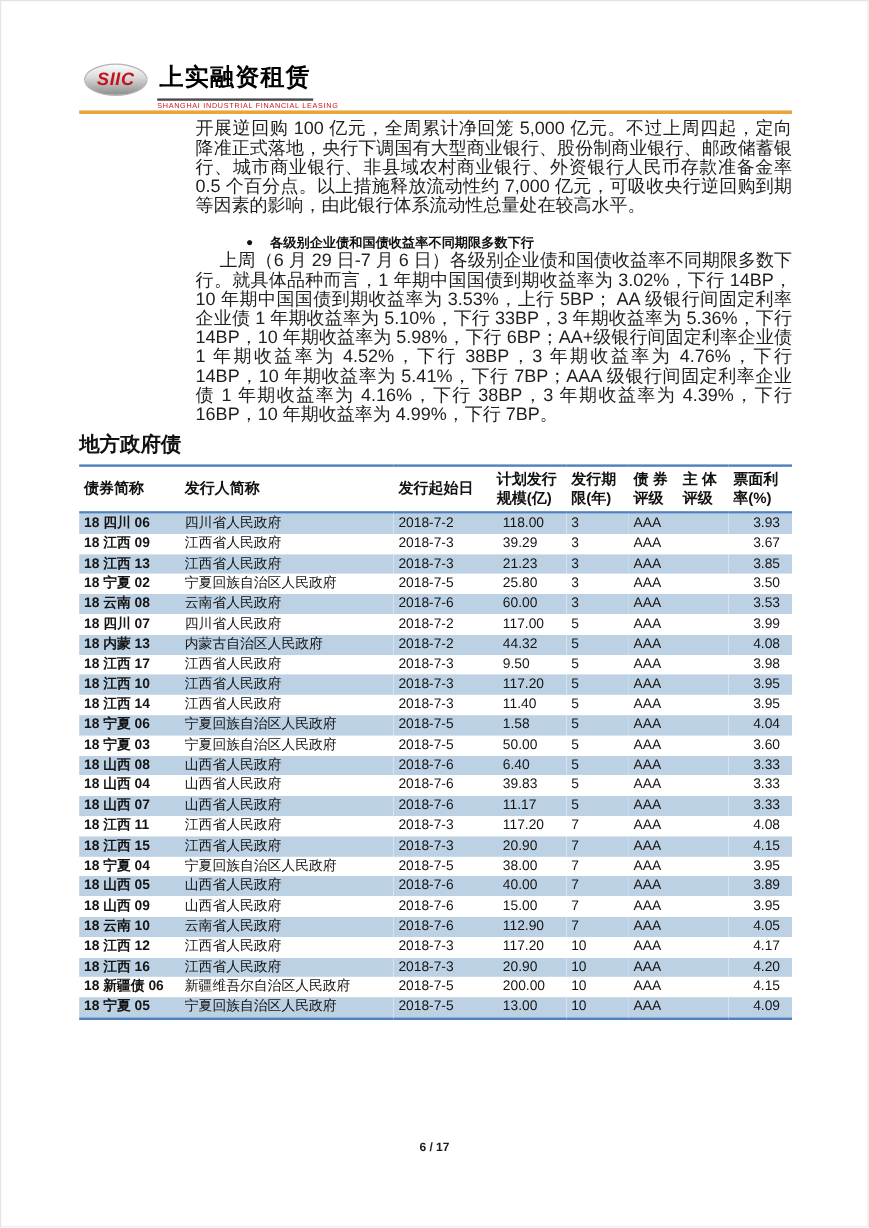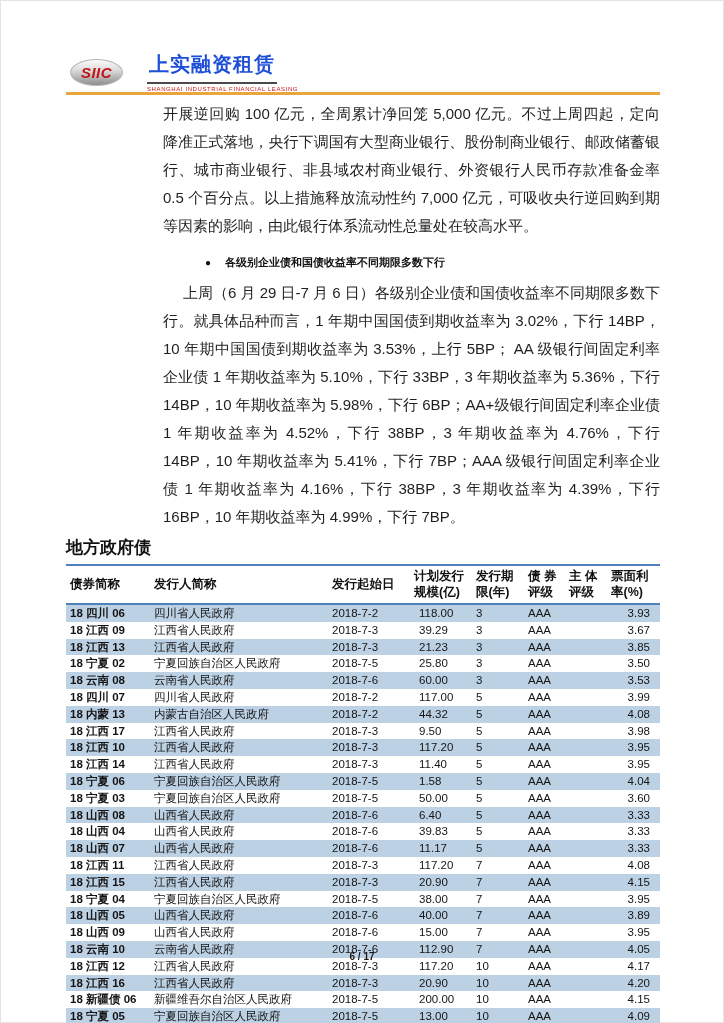--- a/index.html
+++ b/index.html
@@ -3,53 +3,53 @@
 <meta charset="utf-8">
 <style>
   * { margin:0; padding:0; box-sizing:border-box; }
   html,body { background:#fff; }
   body { font-family:"Liberation Sans","DejaVu Sans",sans-serif; }
   .page {
     position:relative; width:724px; height:1023px; background:#ffffff;
     box-shadow: inset 0 0 0 1px #e4e4e4; overflow:hidden; color:#1f1f1f;
   }
   
-  .header { position:absolute; left:70px; top:45px; display:flex; align-items:center;gap:16px; }
+  .header { position:absolute; left:70px; top:45px; display:flex; align-items:flex-start; }
   .logo-mark {
     width:53px; height:27px; border-radius:50%;
     background:linear-gradient(180deg,#fbfbfb 0%,#dcdcdc 40%,#8e8e8e 100%);
     border:1px solid #b5b5b5;
     display:flex; align-items:center; justify-content:center; margin-top:8px;
   }
   .logo-mark span {
     color:var(--logo-red,#c41218); font-weight:bold; font-style:italic;
     font-size:15px; letter-spacing:0.5px;
   }
   .logo-text { margin-left:8px; }
   .logo-cn {
-    font-size:20px; font-weight:bold; color:#1d4ed8; letter-spacing:1px;
+    font-size:20px; font-weight:bold; color:#000000; letter-spacing:1px;
     border-bottom:2px solid #4a4a4a; padding:6px 2px 4px 2px; display:inline-block;
   }
   .logo-en {
     font-size:6px; color:var(--logo-red,#c41218); letter-spacing:0.6px; margin-top:2px;
     white-space:nowrap;
   }
   
   .gold-rule { position:absolute; left:66px; top:92px; width:594px; height:3px; background:var(--gold,#E8A63C); }
   
   .content { position:absolute; left:66px; top:95px; width:594px; }
   .para {
-    margin-left:97px; width:497px; font-size:15px; line-height:28px;
+    margin-left:97px; width:497px; font-size:15px; line-height:16px;
     text-align:justify; color:#1f1f1f;
   }
   .p1 { margin-top:5px; }
   .bullet-line { margin:15px 0 0 139px; display:flex; align-items:center; }
   .bullet { font-size:10px; margin-right:14px; color:#111; }
   .bullet-text { font-size:11px; font-weight:bold; color:#111; }
-  .p2 { margin-top:9px; text-indent:20px; }
+  .p2 { text-indent:20px; }
   .section-title { margin-top:5px; font-size:17px; font-weight:bold; color:#111; }
   
   table.bond-table {
     margin-top:5px; width:594px; border-collapse:collapse; table-layout:fixed;
     border-top:2px solid var(--tbl-border,#4F81BD);
     border-bottom:2px solid var(--tbl-border,#4F81BD);
   }
   table.bond-table th {
     font-size:12.5px; font-weight:bold; text-align:left; vertical-align:middle;
     line-height:15.5px; padding:3px 0 3px 4px; color:#111;

